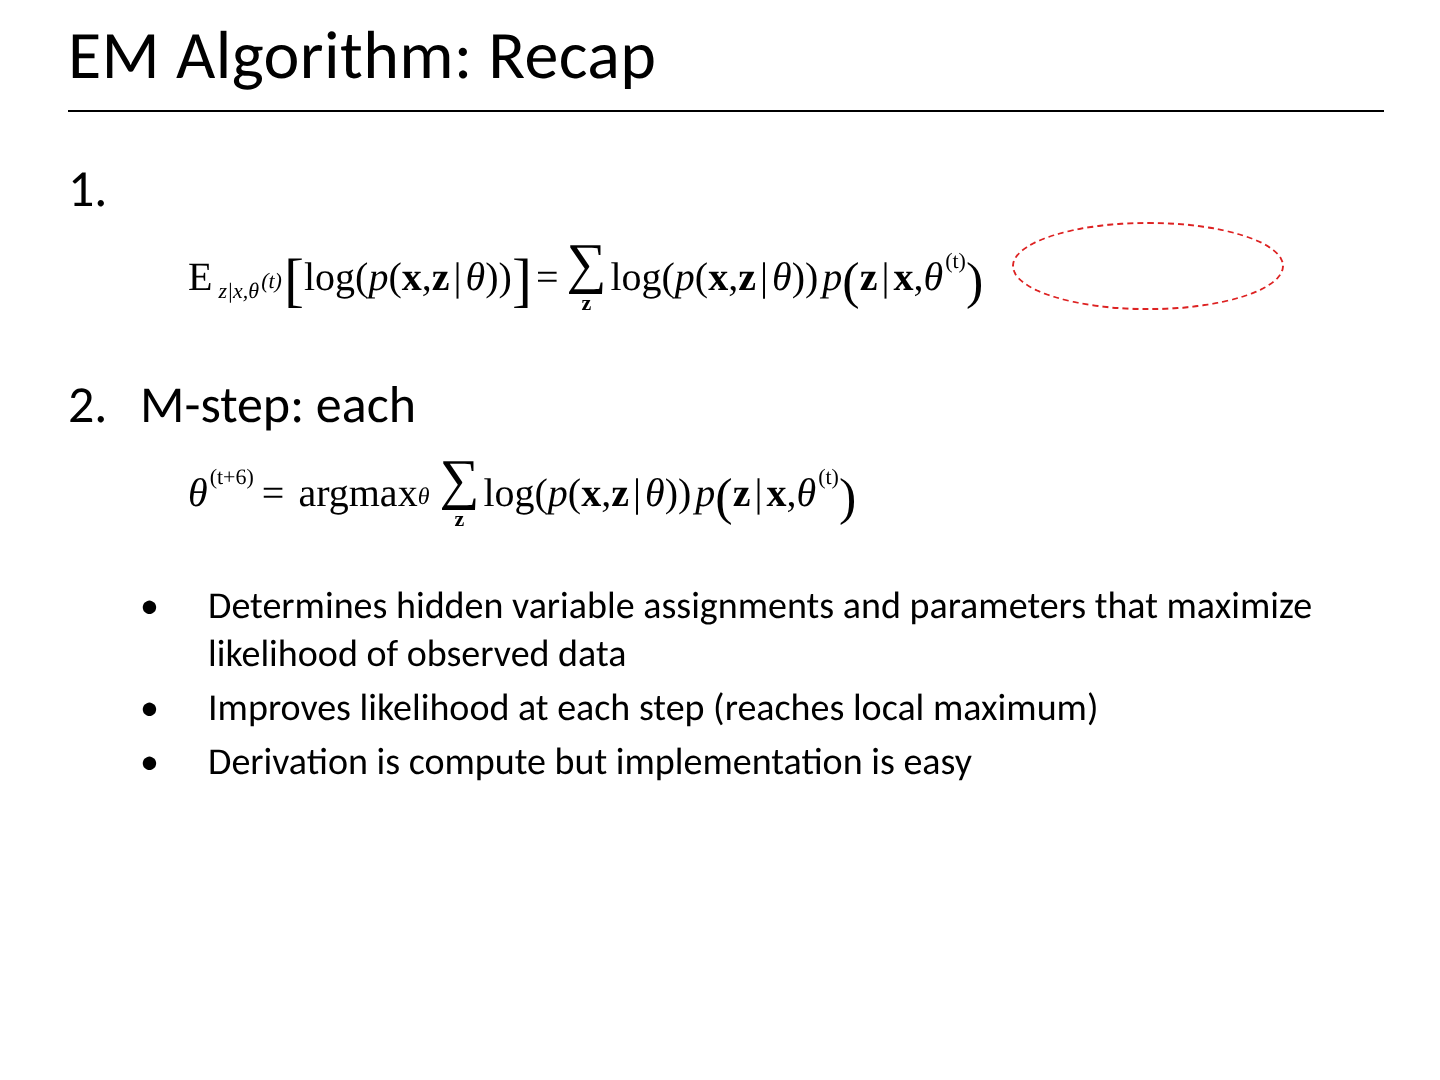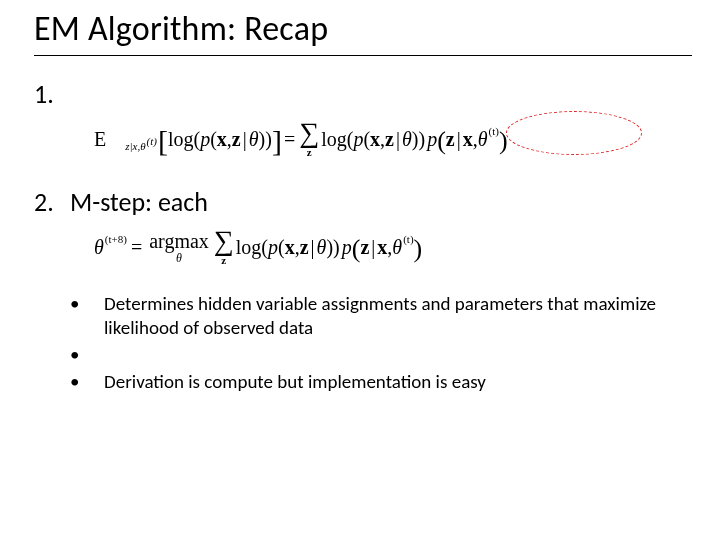--- a/index.html
+++ b/index.html
@@ -50,21 +50,21 @@
     align-items: center;
     gap: 0;
   }
   .serif { font-family: "Cambria Math", "Times New Roman", serif; }
   .rm { font-style: normal; }
   .bold { font-weight: bold; }
   .sub {
     font-size: 11px;
     position: relative;
     top: 7px;
-    margin-left: 19px;
+    margin-left: 3px;
     margin-right: 1px;
   }
   .sup {
     font-size: 11px;
     position: relative;
     top: -8px;
     margin-left: 1px;
   }
   .bigbr {
     font-size: 30px;
@@ -81,21 +81,20 @@
   .sumblock .sigma {
     font-size: 28px;
     line-height: 0.9;
   }
   .sumblock .below {
     font-size: 11px;
     margin-top: 2px;
   }
   .argmax {
     display: inline-flex;
-    flex-direction: column;
     align-items: center;
     line-height: 1;
     margin: 0 3px;
   }
   .argmax .below {
     font-size: 12px;
     font-style: italic;
     margin-top: 1px;
   }
   .circle-annot {
@@ -184,21 +183,21 @@
   </div>
 
   <div class="num-item">
     <span class="num">2.</span>
     <span>M-step: each</span>
   </div>
 
   <div class="formula-wrap" style="margin-bottom:18px;">
     <div class="frow">
       <span class="it">θ</span>
-      <span class="sup">(t+8)</span>
+      <span class="sup">(t+6)</span>
       <span class="rm" style="margin:0 4px;">=</span>
       <span class="argmax">
         <span class="rm">argmax</span>
         <span class="below">θ</span>
       </span>
       <span class="sumblock">
         <span class="sigma">∑</span>
         <span class="below bold rm">z</span>
       </span>
       <span class="rm">log</span>
@@ -225,20 +224,21 @@
     </div>
   </div>
 
   <ul class="bullets">
     <li>
       <span class="dot">•</span>
       <span>Determines hidden variable assignments and parameters that maximize likelihood of observed data</span>
     </li>
     <li>
       <span class="dot">•</span>
+      <span>Improves likelihood at each step (reaches local maximum)</span>
     </li>
     <li>
       <span class="dot">•</span>
       <span>Derivation is compute but implementation is easy</span>
     </li>
   </ul>
 
 </div>
 
 </body></html>

